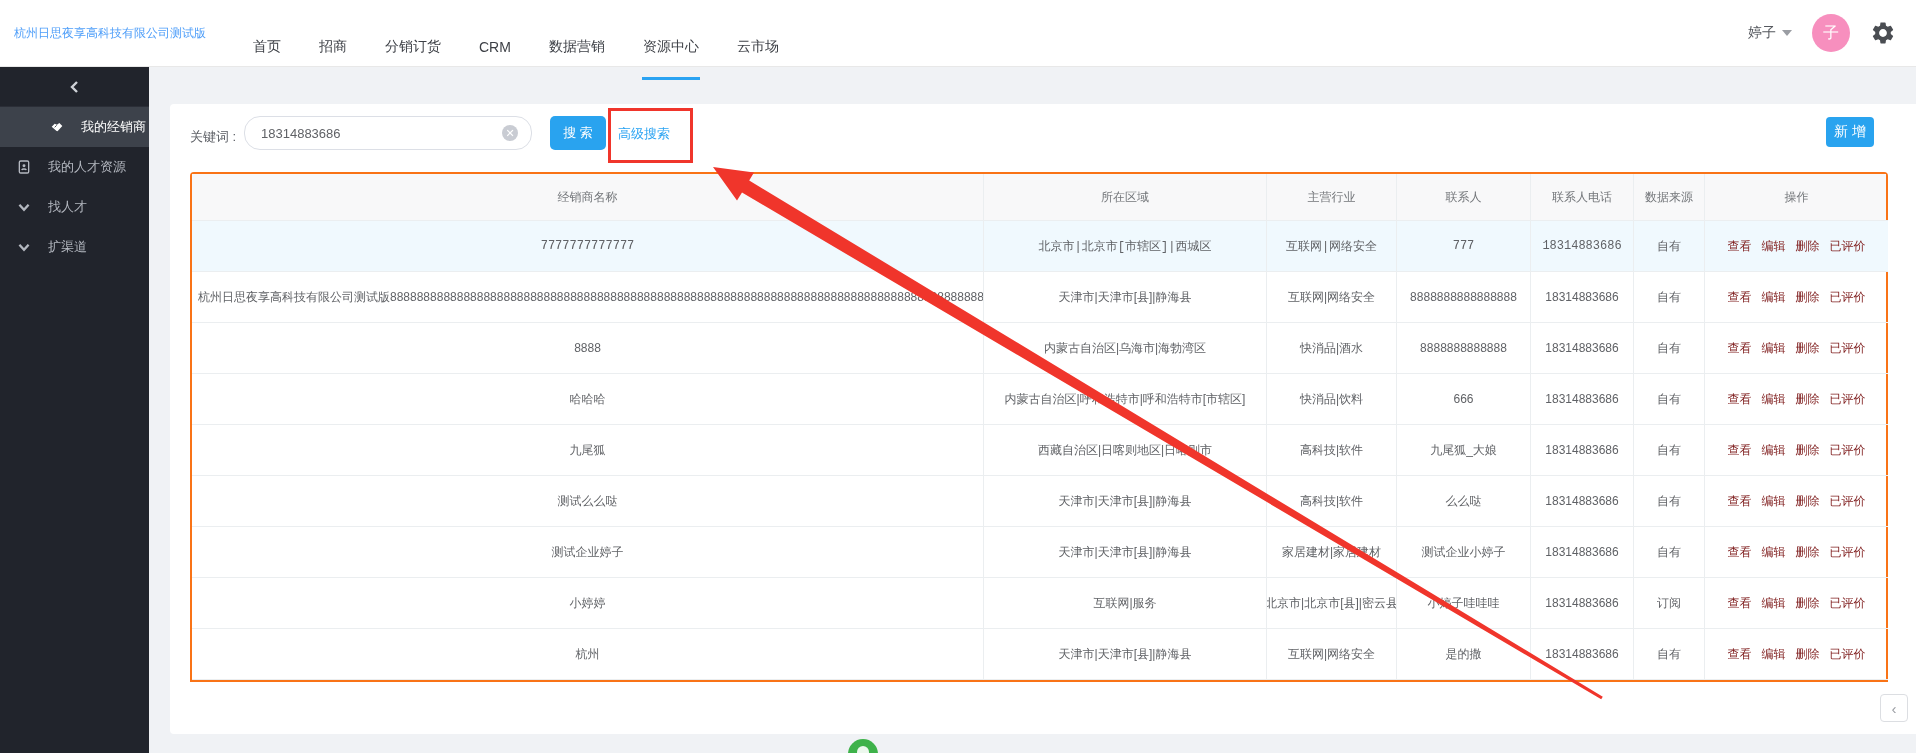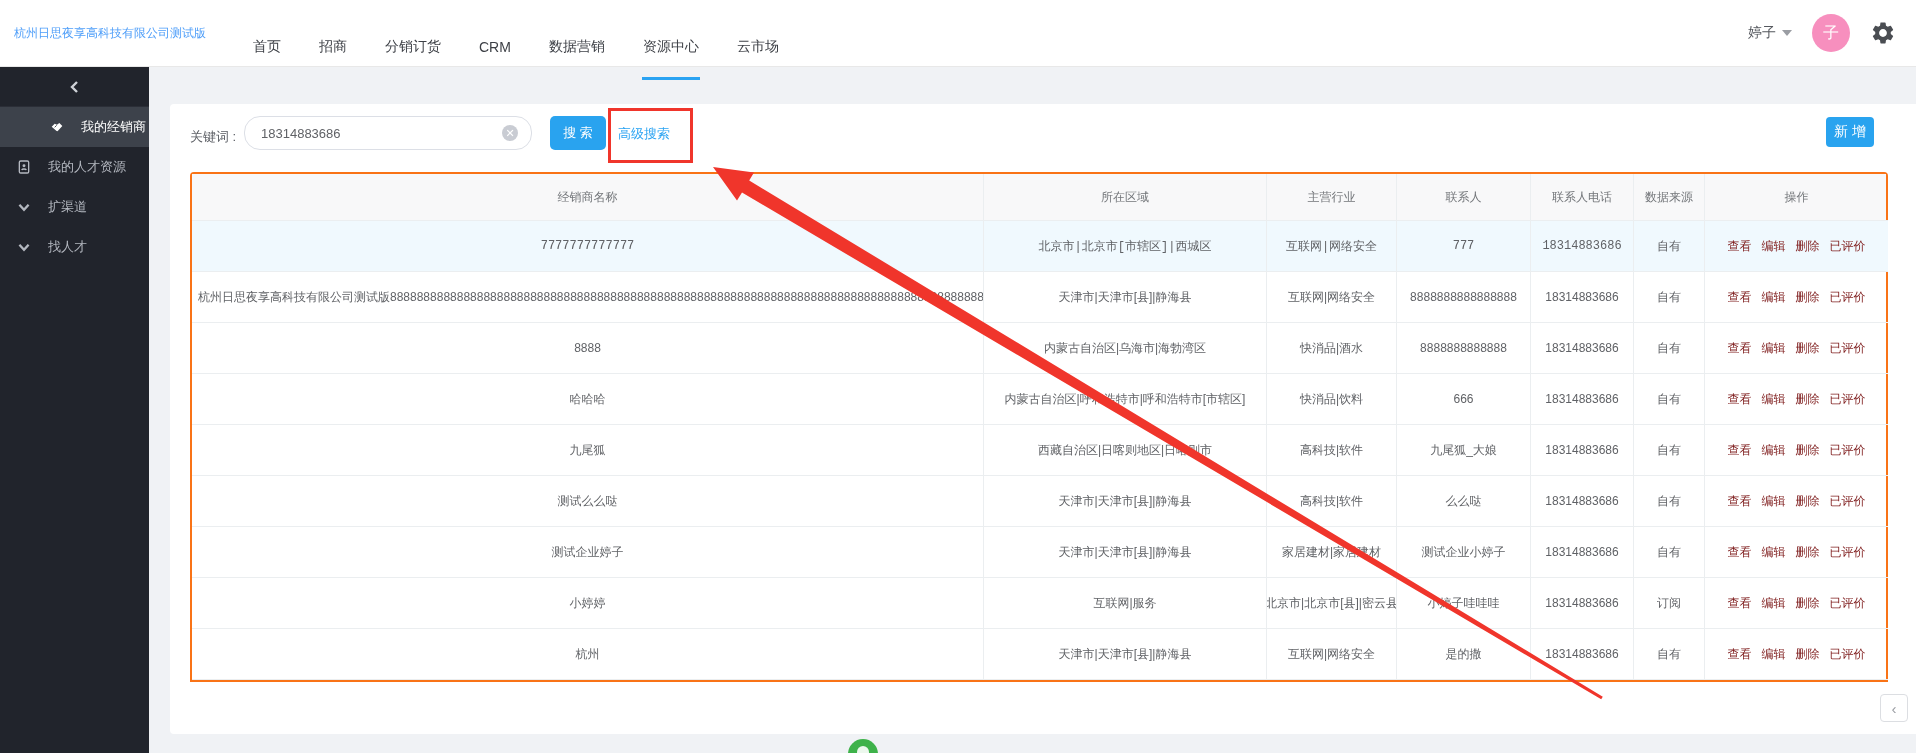--- a/index.html
+++ b/index.html
@@ -135,29 +135,29 @@
           </svg>
         </span>
         <span>我的人才资源</span>
       </div>
       <div class="side-item">
         <span class="s-icon">
           <svg viewBox="0 0 14 14">
             <polyline points="3,5 7,9.5 11,5" fill="none" stroke="#b4b8c0" stroke-width="2"></polyline>
           </svg>
         </span>
-        <span>扩渠道</span>
+        <span>找人才</span>
       </div>
       <div class="side-item">
         <span class="s-icon">
           <svg viewBox="0 0 14 14">
             <polyline points="3,5 7,9.5 11,5" fill="none" stroke="#b4b8c0" stroke-width="2"></polyline>
           </svg>
         </span>
-        <span>找人才</span>
+        <span>扩渠道</span>
       </div>
     </div>
 </div>
 
 <div class="card">
   <span class="kw-label">关键词 :</span>
   <input class="kw-input" value="18314883686" style="">
   <span class="kw-clear">✕</span>
   <button class="btn-search">搜 索</button>
   <span class="adv-link">高级搜索</span>

